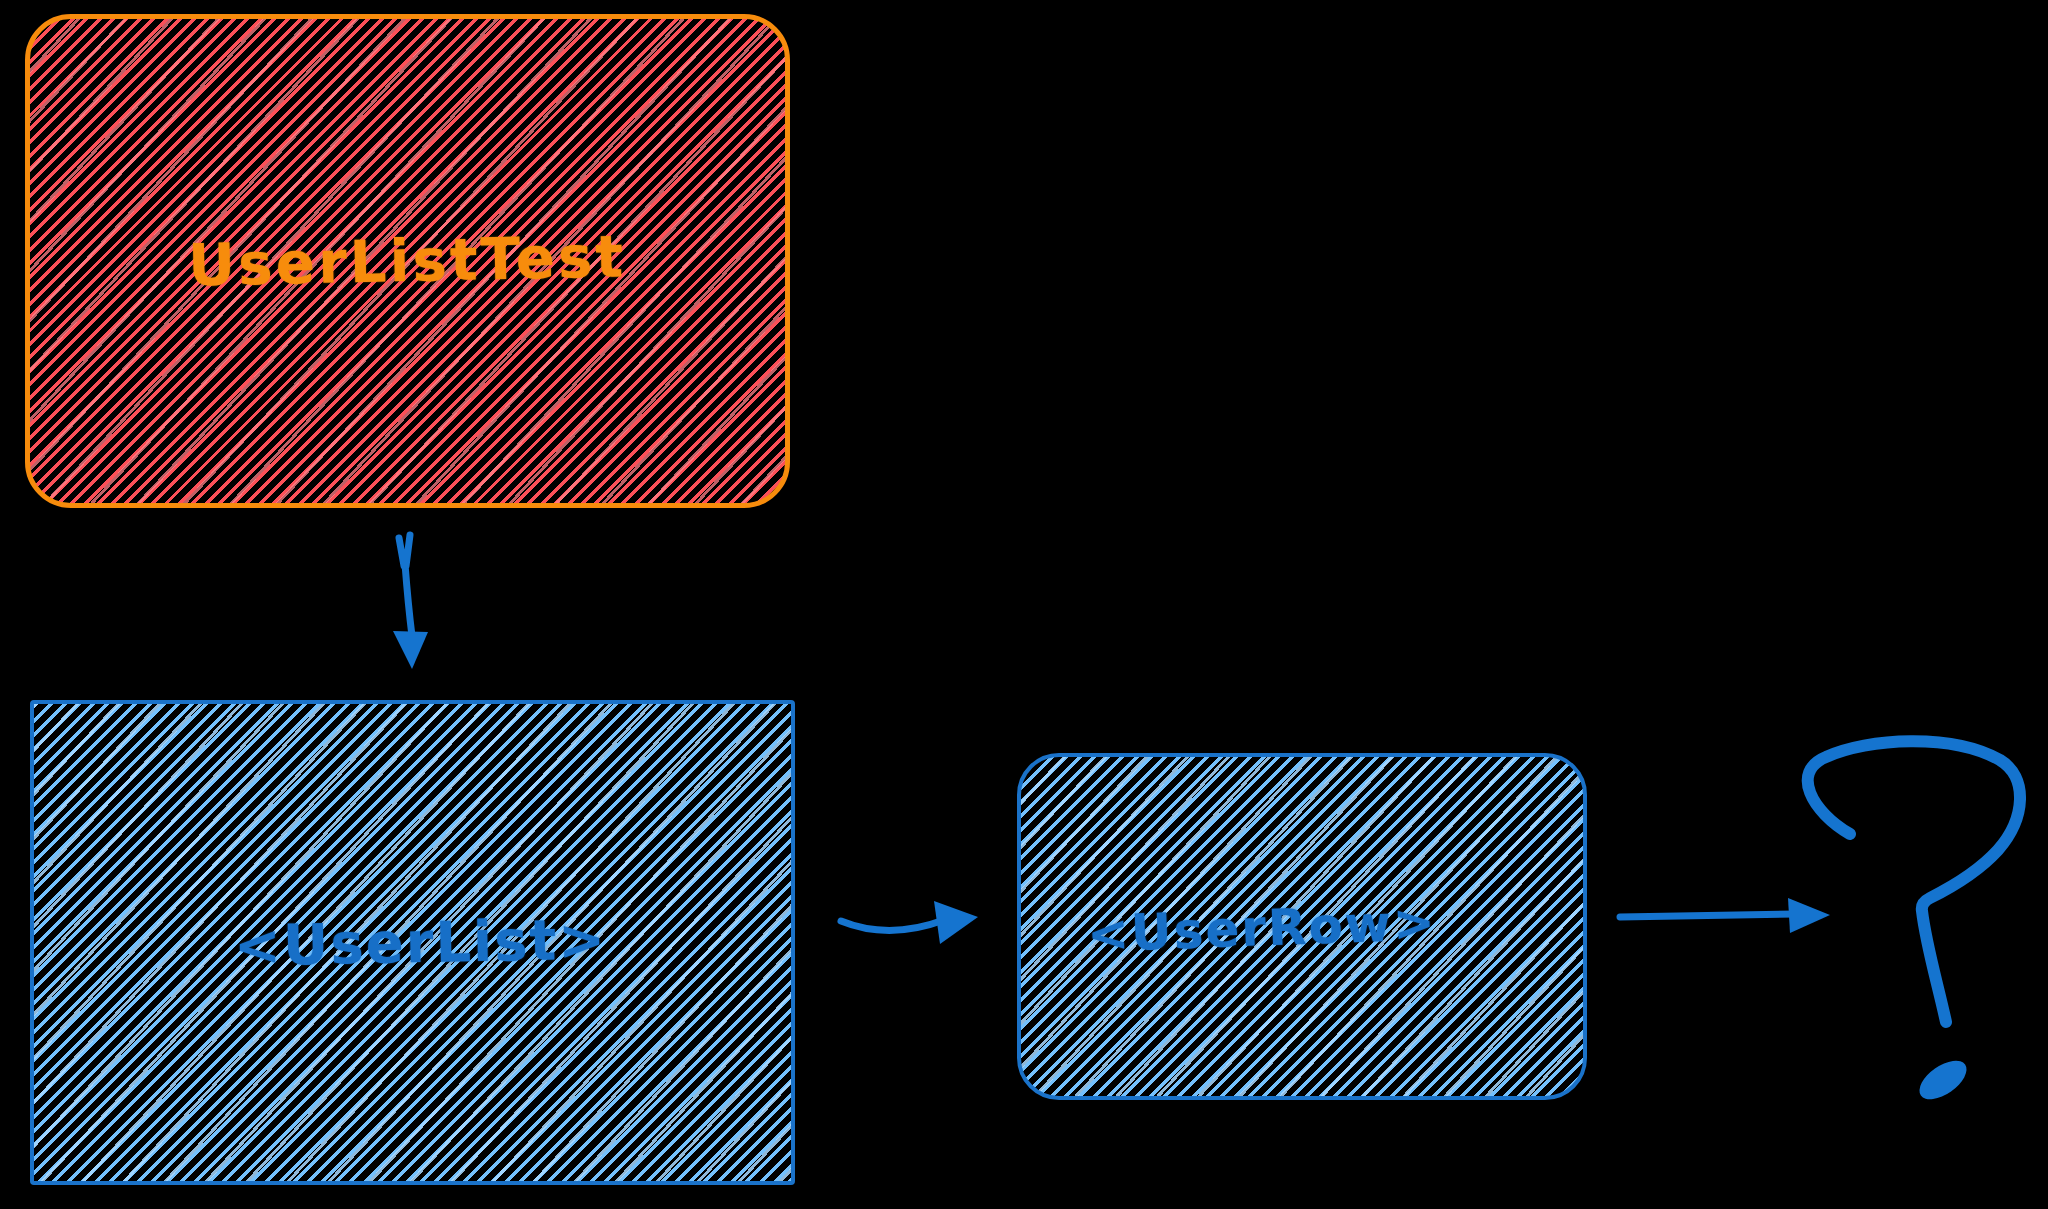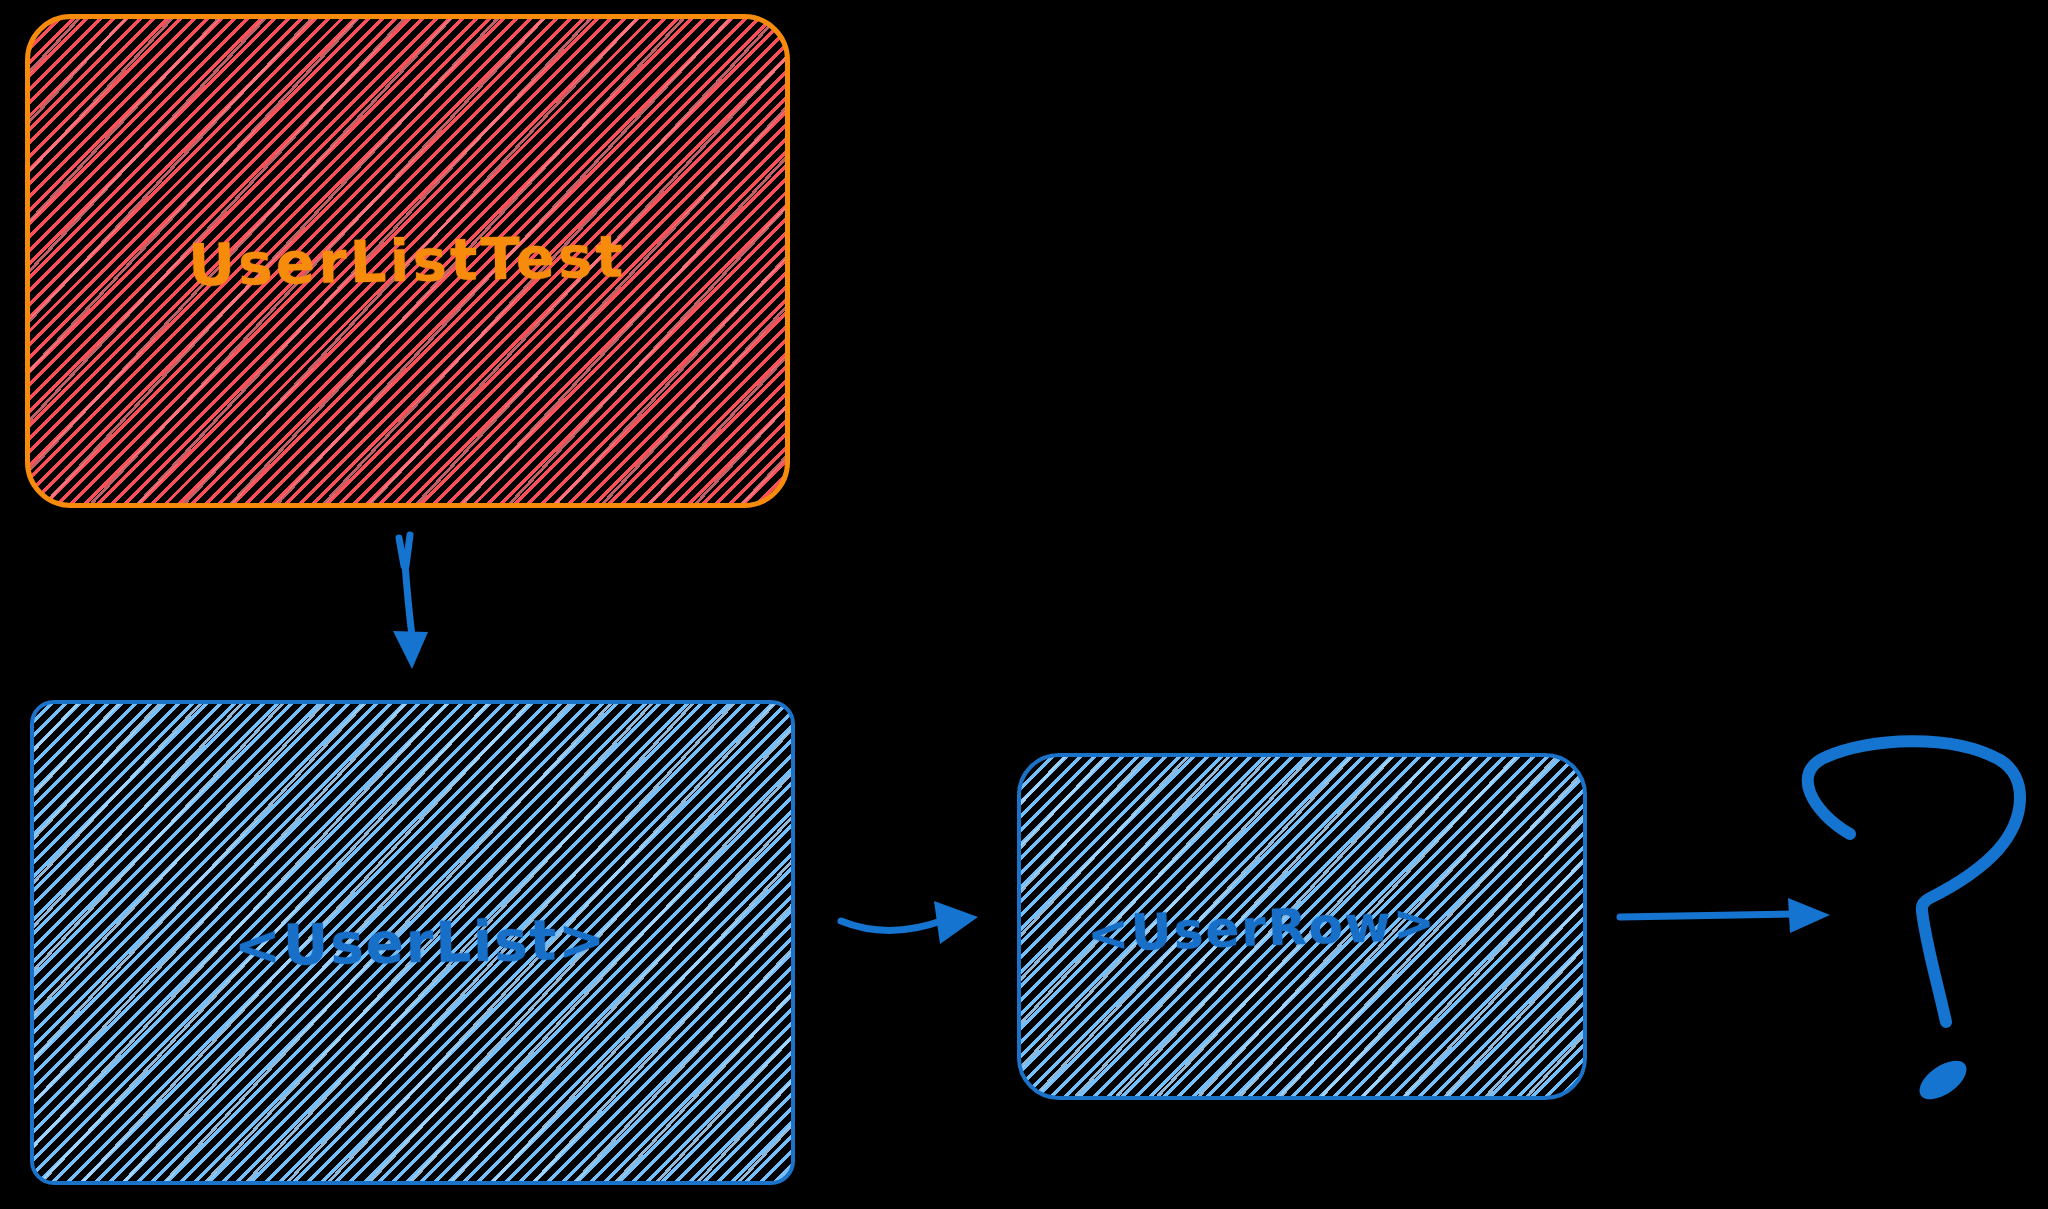--- a/index.html
+++ b/index.html
@@ -45,21 +45,21 @@
 
   .node-blue {
     border: 4px solid #1a72c9;
     background:
       repeating-linear-gradient(133deg, rgba(168,216,255,0.85) 0 3px, transparent 3px 30px),
       repeating-linear-gradient(135deg, #74c0fc 0 3.5px, transparent 3.5px 10px);
   }
   .node-userlist {
     left: 30px; top: 700px;
     width: 765px; height: 485px;
-    border-radius: 24px;
+    border-radius: 4px;
     padding-left: 16px;
   }
   .node-userrow {
     left: 1017px; top: 753px;
     width: 570px; height: 347px;
     border-radius: 42px;
   }
   .node-blue .node-label {
     color: #176fc7;
     font-weight: bold;

